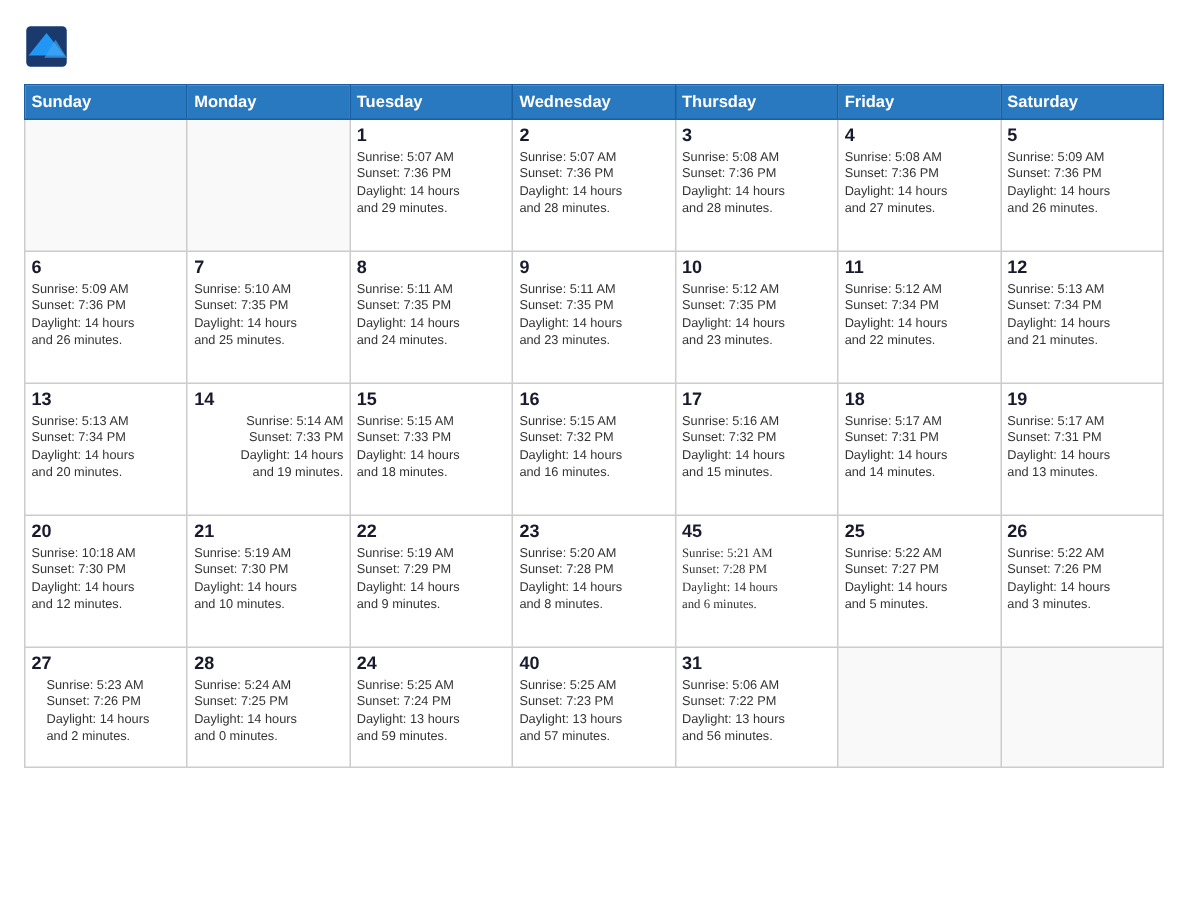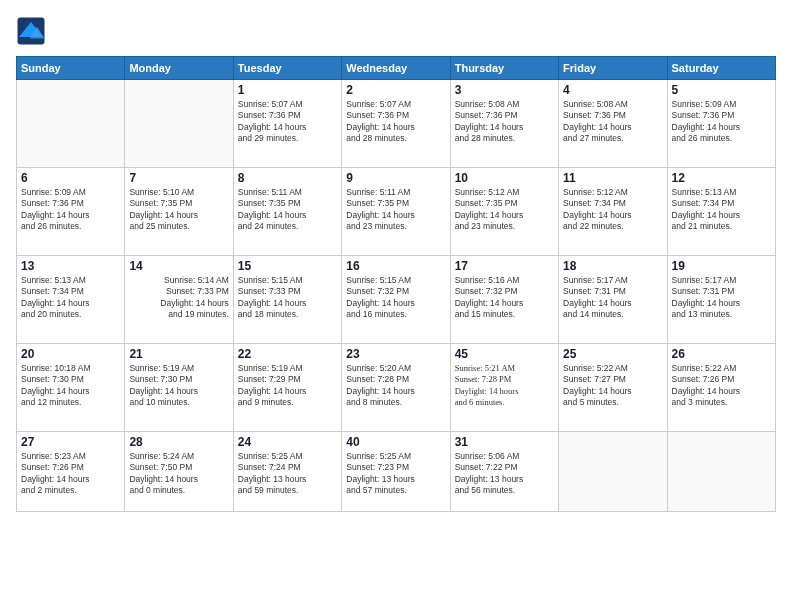--- a/index.html
+++ b/index.html
@@ -318,29 +318,29 @@
             <span class="day-num">26</span>
             <div class="day-info" style="white-space: pre-line;">Sunrise: 5:22 AM
 Sunset: 7:26 PM
 Daylight: 14 hours
 and 3 minutes.</div>
           </td>
         </tr>
         <tr>
           <td>
             <span class="day-num">27</span>
-            <div class="day-info" style="white-space: pre-line;">Sunrise: 5:23 AM
+            <div class="day-info" style="white-space: pre-line; margin-left: 10px;">Sunrise: 5:23 AM
 Sunset: 7:26 PM
 Daylight: 14 hours
 and 2 minutes.</div>
           </td>
           <td>
             <span class="day-num">28</span>
             <div class="day-info" style="white-space: pre-line;">Sunrise: 5:24 AM
-Sunset: 7:50 PM
+Sunset: 7:25 PM
 Daylight: 14 hours
 and 0 minutes.</div>
           </td>
           <td>
             <span class="day-num">24</span>
             <div class="day-info" style="white-space: pre-line;">Sunrise: 5:25 AM
 Sunset: 7:24 PM
 Daylight: 13 hours
 and 59 minutes.</div>
           </td>

